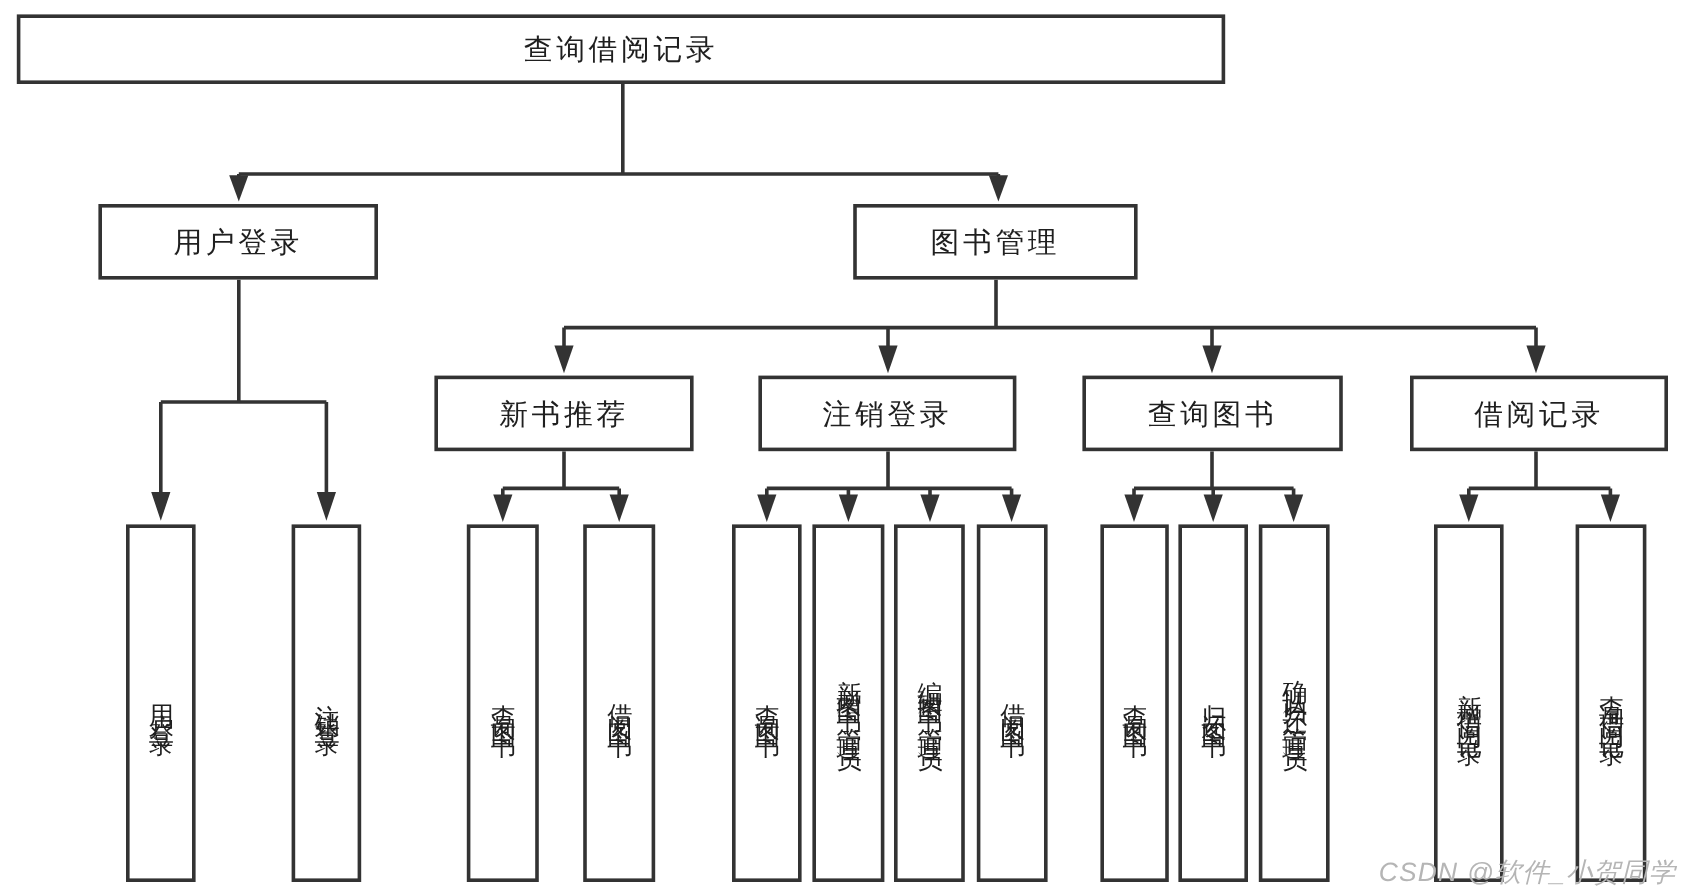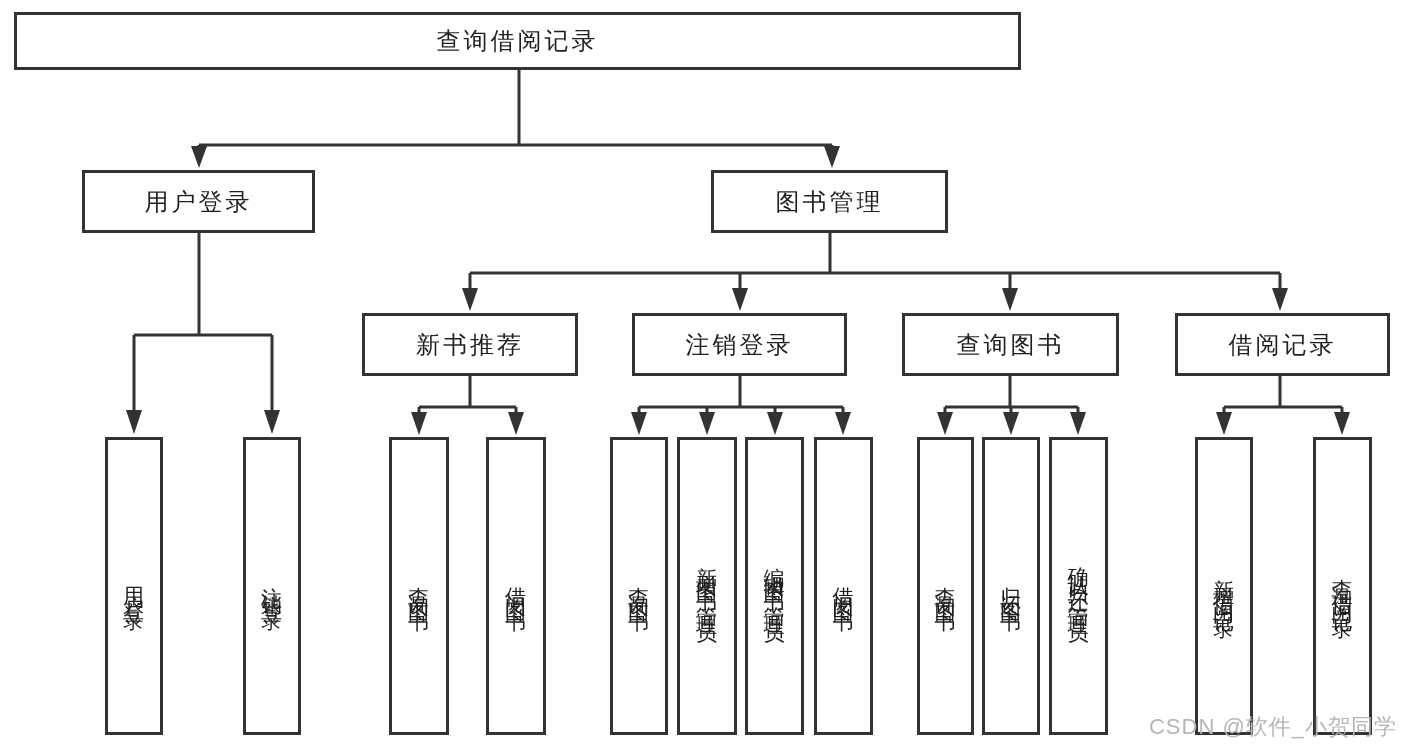--- a/index.html
+++ b/index.html
@@ -74,20 +74,21 @@
     white-space: nowrap;
   }
   .watermark {
     position: absolute;
     top: 712px;
     right: 8px;
     font-size: 22px;
     letter-spacing: 1px;
     color: var(--watermark, #b5b5b5);
     white-space: nowrap;
+    font-style: italic;
   }
 </style>
 </head>
 <body>
 
 <div class="canvas">
 
   <svg class="connector-layer" viewBox="0 0 1405 747" aria-hidden="true">
     <g>
       <path d="M519 70 V145 M199 145 H832 M199 145 V150 M832 145 V150"></path>

